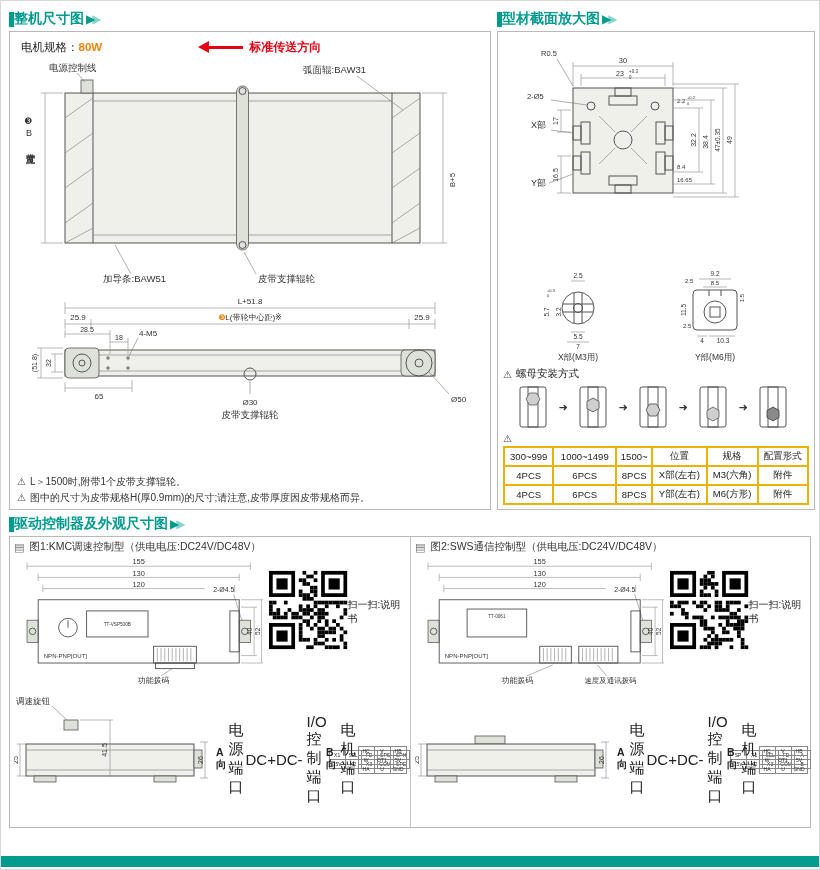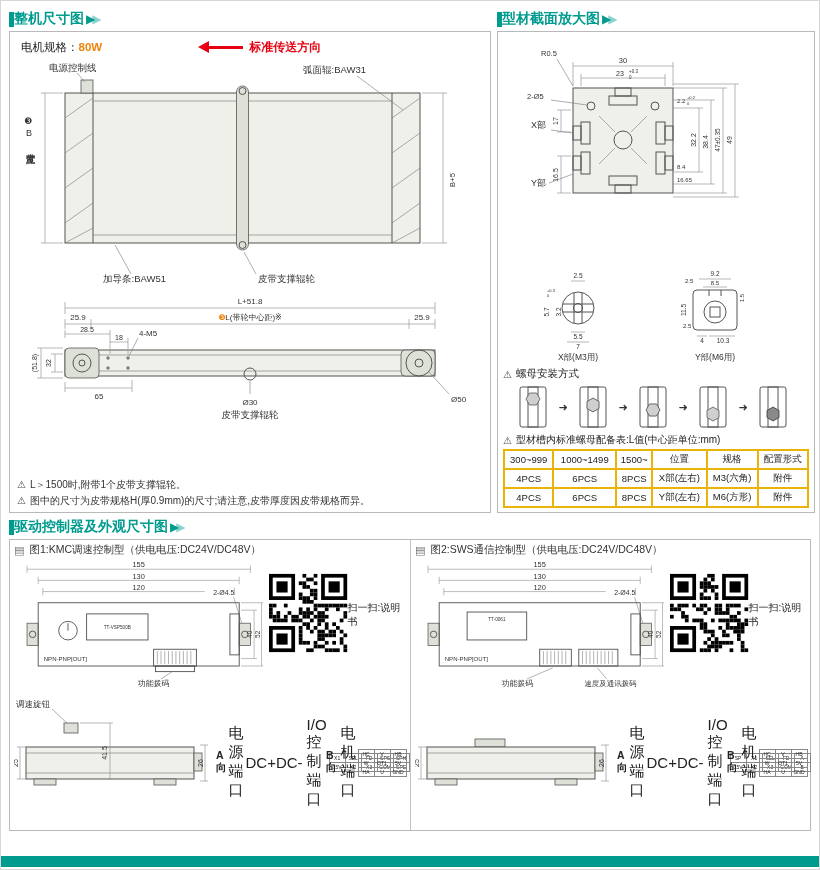--- a/index.html
+++ b/index.html
@@ -322,21 +322,20 @@
           </g>
         <text x="240" y="30" text-anchor="middle" font-size="11" fill="#666">➜</text>
         <g transform="translate(270,26)">
             <rect x="-13" y="-20" width="26" height="40" rx="2" class="ol"></rect>
             <rect x="-5" y="-20" width="10" height="40" class="ol"></rect>
             <polygon points="0,-7 6,-3.5 6,3.5 0,7 -6,3.5 -6,-3.5" transform="translate(0,7)" fill="#8a8a8a" stroke="#333" stroke-width=".8"></polygon>
           </g>
       </svg>
       <div class="tbl-title">
         <span class="warn">⚠</span>
-        <span>型材槽内标准螺母配备表:L值(中心距单位:mm)</span>
       </div>
       <table class="nut-table">
         <tbody>
             <tr>
           <th>300~999</th>
           <th>1000~1499</th>
           <th>1500~</th>
           <th>位置</th>
           <th>规格</th>
           <th>配置形式</th>

